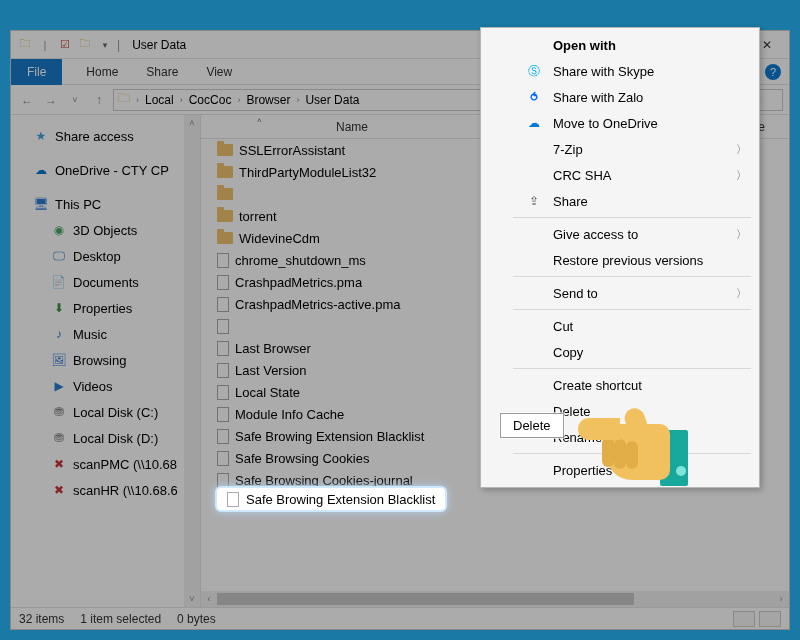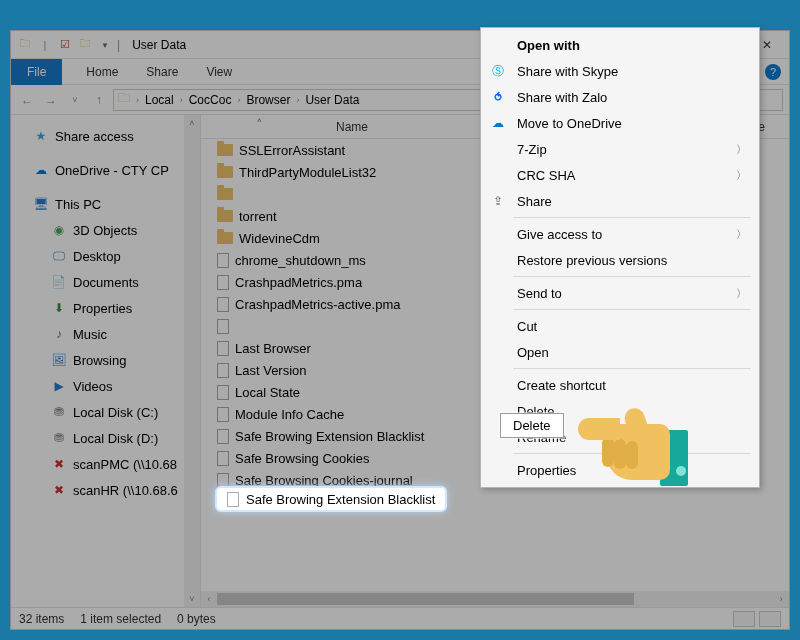--- a/index.html
+++ b/index.html
@@ -51,21 +51,21 @@
   .hscroll { height: 16px; background: #f0f0f0; display: flex; }
   .hscroll .btn { width: 16px; display: flex; align-items: center; justify-content: center; color: #888; font-size: 9px; }
   .hscroll .track { flex: 1; position: relative; }
   .hscroll .thumb { position: absolute; left: 0; top: 2px; height: 12px; width: 75%; background: #c8c8c8; }
   .status { height: 22px; border-top: 1px solid #e5e5e5; display: flex; align-items: center; font-size: 12px; padding: 0 8px; gap: 16px; color: #333; }
   .status .right { margin-left: auto; display: flex; gap: 4px; }
   .status .viewbtn { width: 22px; height: 16px; border: 1px solid #ccc; background: #f7f7f7; }
   .overlay { position: absolute; inset: 0; background: rgba(0,0,0,0.33); pointer-events: none; }
   .highlight { position: absolute; left: 215px; top: 486px; height: 26px; padding: 0 10px; background: #fff; border: 2px solid #cfe8ff; border-radius: 6px; display: flex; align-items: center; gap: 7px; font-size: 13px; box-shadow: 0 0 8px rgba(180,215,245,0.9); }
   .ctxmenu { position: absolute; left: 480px; top: 27px; width: 280px; background: #f5f5f5; border: 1px solid #b5b5b5; box-shadow: 2px 2px 6px rgba(0,0,0,0.25); font-size: 13px; padding: 4px 0; }
-  .ctxitem { height: 26px; display: flex; align-items: center; padding-left: 36px; padding-right: 12px; position: relative; }
+  .ctxitem { height: 26px; display: flex; align-items: center; padding-left: 36px; padding-right: 12px; position: relative; margin-left: 36px; }
   .ctxitem.bold { font-weight: 600; }
   .ctxitem .arrow { margin-left: auto; color: #555; font-size: 11px; }
   .ctxicon { position: absolute; left: 8px; width: 18px; height: 18px; display: flex; align-items: center; justify-content: center; font-size: 12px; }
   .ctxsep { height: 1px; background: #d8d8d8; margin: 3px 8px 3px 32px; }
   .delbox { position: absolute; left: 500px; top: 413px; background: #fff; border: 1px solid #999; padding: 4px 12px; font-size: 13px; box-shadow: 0 0 0 1px rgba(255,255,255,0.6); }
   .hand { position: absolute; left: 578px; top: 402px; width: 110px; height: 100px; }
   .hand .palm { position: absolute; left: 28px; top: 22px; width: 64px; height: 56px; background: #f2c15f; border-radius: 14px 10px 10px 26px; }
   .hand .finger { position: absolute; left: 0; top: 16px; width: 42px; height: 22px; background: #f2c15f; border-radius: 11px 0 0 11px; }
   .hand .f2 { position: absolute; left: 24px; top: 35px; width: 12px; height: 30px; background: #e1ad47; border-radius: 6px; }
   .hand .f3 { position: absolute; left: 36px; top: 37px; width: 12px; height: 30px; background: #e1ad47; border-radius: 6px; }
@@ -341,21 +341,21 @@
   <div class="ctxsep"></div>
   <div class="ctxitem">
       <span>Send to</span>
       <span class="arrow">〉</span>
     </div>
   <div class="ctxsep"></div>
   <div class="ctxitem">
       <span>Cut</span>
     </div>
   <div class="ctxitem">
-      <span>Open</span>
+      <span>Copy</span>
     </div>
   <div class="ctxsep"></div>
   <div class="ctxitem">
       <span>Create shortcut</span>
     </div>
   <div class="ctxitem">
       <span>Delete</span>
     </div>
   <div class="ctxitem">
       <span>Rename</span>

